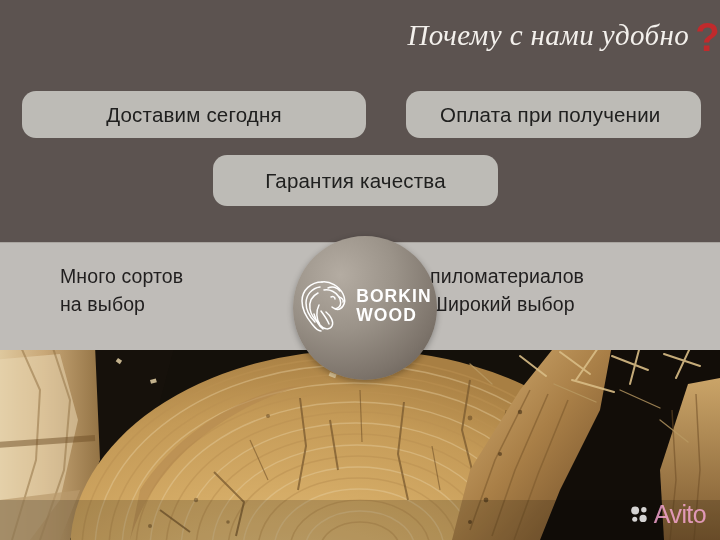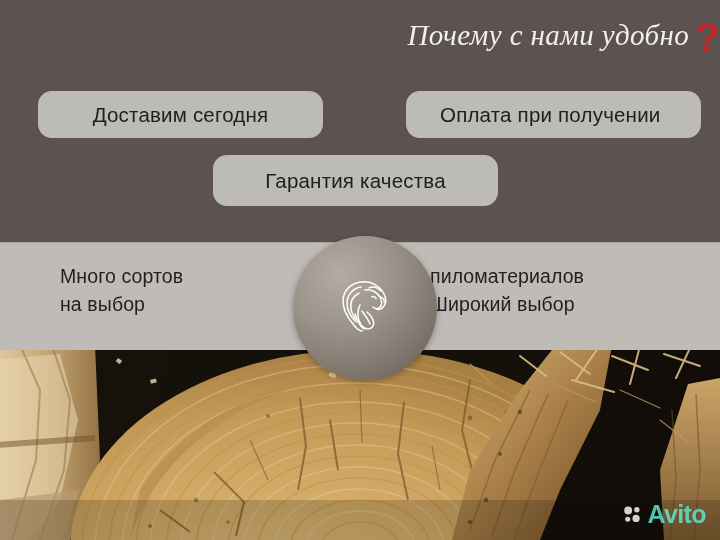--- a/index.html
+++ b/index.html
@@ -49,21 +49,21 @@
     border-radius:14px;
     color:#20201f;
     font-size:20.5px;
     letter-spacing:.2px;
     display:flex;
     align-items:center;
     justify-content:center;
     white-space:nowrap;
     overflow:hidden;
   }
-  .pill-deliver{ left:38px;  top:91px;  width:285px; height:47px; }
+  .pill-deliver{ left:22px;  top:91px;  width:344px; height:47px; }
   .pill-payment{ left:406px; top:91px;  width:295px; height:47px; justify-content:flex-start; padding-left:34px;}
   .pill-quality{ left:213px; top:155px; width:285px; height:51px; }
 
   
   .band{
     position:absolute; left:0; top:242px; width:720px; height:108px;
     background:#bfbcb8;
     border-top:1px solid #a9a5a0;
   }
   .band-text{
@@ -113,23 +113,23 @@
   }
 
   
   .avito{
     position:absolute; right:14px; bottom:13px;
     display:flex; align-items:center; gap:5px;
     opacity:.82;
   }
   .avito-dots{ width:19px; height:19px; }
   .avito-word{
-    color:#5eead4;
+    color:#f9a8d4;
     font-size:25px;
-    font-weight:bold;
+    font-weight:normal;
     letter-spacing:-.6px;
     line-height:1;
   }
 </style>
 </head>
 <body>
 
 <div class="canvas">
 
   <div class="top-panel">
@@ -320,20 +320,24 @@
           <path d="M30,10 C34,8 39,9 42,13"></path>
           <path d="M41,19 C44,20 46,22 45,24"></path>
 
           <path d="M33,19 C35,18 37,19 37,21"></path>
 
           <path d="M21,27 C18,33 18,41 22,47 C26,52 32,52 34,48 C36,44 33,38 28,34"></path>
           <path d="M23,33 C26,37 29,41 31,46"></path>
           <path d="M16,36 C18,43 21,48 25,51"></path>
         </g>
       </svg>
+      <div class="logo-words">
+        <div>BORKIN</div>
+        <div>WOOD</div>
+      </div>
     </div>
   </div>
 
   <div class="avito">
     <svg class="avito-dots" viewBox="0 0 24 24">
       <circle cx="6.5" cy="7" r="5" fill="#ffffff"></circle>
       <circle cx="17.5" cy="6" r="3.4" fill="#ffffff"></circle>
       <circle cx="6" cy="18" r="3.2" fill="#ffffff"></circle>
       <circle cx="16.5" cy="17" r="4.6" fill="#ffffff"></circle>
     </svg>

